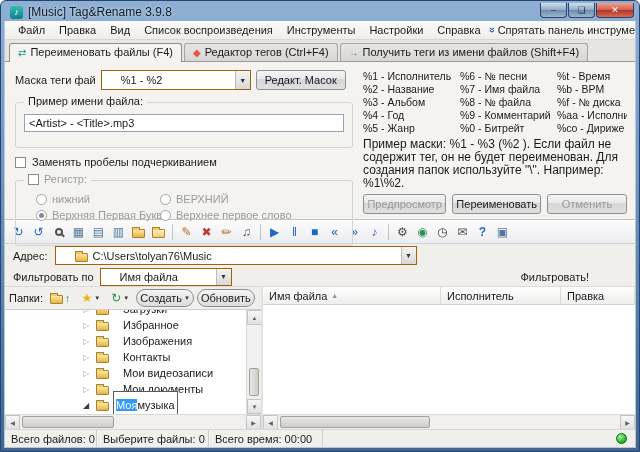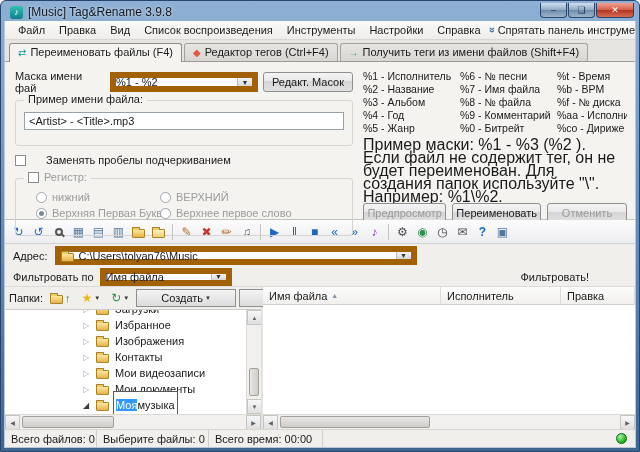--- a/index.html
+++ b/index.html
@@ -37,45 +37,45 @@
   .tab.active { background:#f4f3f0; margin-bottom:-1px; padding-bottom:4px; border-color:#8f8d8a; }
   .tab-ico { font-size:10px; }
   .t-teal { color:#0e9a8c; } .t-red { color:#e25744; } .t-green { color:#2f9e3f; font-weight:bold; }
 
   
   .tabpage { height:158px; background:#f4f3f0; border-bottom:1px solid #c5c3bf; display:flex; padding:8px 8px 5px 10px; gap:10px; }
   .left-col { width:338px; flex:none; }
   .right-col { flex:1; min-width:0; display:flex; flex-direction:column; }
 
   .row { display:flex; align-items:center; gap:5px; }
-  .combo { background:#fff; border:6px solid #a16207; height:20px; display:flex; align-items:center; padding-left:0; position:relative; }
+  .combo { background:#fff; border:1px solid #a16207; height:20px; display:flex; align-items:center; padding-left:19px; position:relative; }
   .combo .val { flex:1; white-space:nowrap; overflow:hidden; }
   .combo-arrow { width:15px; height:100%; border-left:1px solid #b9bcc0; background:linear-gradient(#f4f4f4,#d8d8d8);
     display:flex; align-items:center; justify-content:center; font-size:7px; color:#333; flex:none; }
   .btn { height:20px; border:1px solid #8e8f8f; border-radius:3px; background:linear-gradient(#f4f4f4,#e9e9e9 45%,#d6d6d6 46%,#e0e0e0);
     display:flex; align-items:center; justify-content:center; padding:0 8px; white-space:nowrap; }
   .btn.disabled { color:#9a9a9a; }
 
-  .groupbox { border:1px solid #d6d4d0; border-radius:3px; position:relative; margin-top:6px; }
+  .groupbox { border:1px solid #d6d4d0; border-radius:3px; position:relative; margin-top:12px; }
   .groupbox .caption { position:absolute; top:-8px; left:8px; background:#f4f3f0; padding:0 4px; white-space:nowrap; }
   .field { background:#fff; border:1px solid #98a0a8; height:18px; line-height:17px; padding-left:4px; margin:11px 8px 8px; }
 
-  .checkrow { display:flex; align-items:center; gap:20px; margin-top:8px; }
+  .checkrow { display:flex; align-items:center; gap:6px; margin-top:8px; }
   .cb { width:11px; height:11px; border:1px solid #8b8b8b; background:#fff; flex:none; }
   .gray { color:#9b9b9b; }
 
   .radios { display:grid; grid-template-columns:118px 1fr; gap:4px 6px; padding:12px 4px 6px 20px; }
   .radio-item { display:flex; align-items:center; gap:5px; white-space:nowrap; }
   .rb { width:11px; height:11px; border:1px solid #9fa4a9; border-radius:50%; background:#fff; flex:none; position:relative; }
   .rb.sel::after { content:""; position:absolute; left:2px; top:2px; width:5px; height:5px; border-radius:50%; background:#7d8b99; }
 
   .vars-title { margin-bottom:2px; }
   .vars-grid { display:grid; grid-template-columns:97px 97px 1fr; font-size:10.5px; line-height:13px; }
   .vars-grid span { white-space:nowrap; overflow:hidden; }
-  .hint { font-size:16px; line-height:13px; margin-top:3px; }
+  .hint { font-size:12px; line-height:13px; margin-top:3px; }
   .panel-btns { margin-top:auto; display:flex; gap:6px; justify-content:flex-start; }
   .panel-btns .btn { min-width:80px; }
 
   
   .toolbar { height:24px; background:linear-gradient(#fcfcfd,#ecedef); border-bottom:1px solid #cfd2d6;
     display:flex; align-items:center; padding:0 4px; gap:1px; }
   .tbi { width:19px; height:19px; display:flex; align-items:center; justify-content:center; font-size:12px; border-radius:2px; }
   .tsep { width:1px; height:16px; background:#c6c4c0; margin:0 3px; flex:none; }
   .c-blue { color:#1d67c0; } .c-steel { color:#54779c; } .c-orange { color:#b0691f; }
   .c-red { color:#c03a2e; } .c-dark { color:#4c4c4c; } .c-purple { color:#8b3db0; } .c-green { color:#2f8f4e; }
@@ -96,32 +96,32 @@
   .filter-combo { width:132px; height:18px; }
   .filter-go { margin-left:auto; margin-right:38px; }
 
   
   .browser { flex:1; display:flex; min-height:0; }
   .left-pane { width:258px; flex:none; display:flex; flex-direction:column; border-right:2px solid #e4e2de; background:#fff; }
   .folders-bar { height:22px; background:#f0efec; display:flex; align-items:center; gap:3px; padding:0 4px; flex:none; }
   .fbtn { height:18px; display:flex; align-items:center; justify-content:center; gap:2px; padding:0 3px;
     border:1px solid transparent; border-radius:2px; }
   .fbtn .dd { font-size:6px; color:#333; }
-  .fbtn.txt { border:1px solid #8e8f8f; border-radius:0; background:linear-gradient(#f4f4f4,#dcdcdc); padding:0 24px; }
+  .fbtn.txt { border:1px solid #8e8f8f; border-radius:9px; background:linear-gradient(#f4f4f4,#dcdcdc); padding:0 3px; }
   .star { color:#e8b617; font-size:12px; }
   .re { color:#2f8f4e; font-size:12px; }
   .upa { color:#2f8f4e; font-weight:bold; font-size:11px; }
 
   .tree-wrap { flex:1; position:relative; overflow:hidden; border-top:1px solid #cfcdc9; background:#fff; }
   .tree { position:absolute; left:0; right:15px; top:0; bottom:0; overflow:hidden; }
   .tree-item { height:16px; display:flex; align-items:center; gap:4px; padding-left:78px; white-space:nowrap; }
   .tree-item.clip { margin-top:-9px; }
   .twisty { width:9px; color:#a8a8a8; font-size:8px; flex:none; }
   .twisty.exp { color:#3c3c3c; }
-  .tree-label { padding:0 2px; }
+  .tree-label { padding:0 2px;margin-left:8px; }
   .edit-box { background:#fff; border:1px solid #5a5a5a; height:15px; display:flex; align-items:center; padding:13px 2px; }
   .edit-box .sel { background:#3399ff; color:#fff; }
 
   
   .vscroll { position:absolute; top:0; right:0; bottom:0; width:15px; background:#f1f0ee; border-left:1px solid #dcdad6;
     display:flex; flex-direction:column; }
   .sb-btn { height:15px; width:15px; flex:none; display:flex; align-items:center; justify-content:center;
     font-size:6px; color:#5c6166; background:linear-gradient(#f7f7f7,#dfdfdf); border:1px solid #c7c5c1; }
   .sb-track { flex:1; position:relative; }
   .sb-thumb { position:absolute; left:2px; right:2px; height:28px; top:58%; background:linear-gradient(90deg,#e7e6e4,#cfcdca);
@@ -189,39 +189,39 @@
       </span>
       <span class="tab">
         <span class="tab-ico t-green">→</span>
         <span>Получить теги из имени файлов (Shift+F4)</span>
       </span>
     </div>
 
     <div class="tabpage">
       <div class="left-col">
         <div class="row">
-          <span>Маска имени фай</span>
+          <span>Маска теги фай</span>
           <span class="combo" style="width:150px">
             <span class="val">%1 - %2</span>
             <span class="combo-arrow">▼</span>
           </span>
           <span class="btn">Редакт. Масок</span>
         </div>
 
         <div class="groupbox" style="height:46px">
           <span class="caption">Пример имени файла:</span>
           <div class="field">&lt;Artist&gt; - &lt;Title&gt;.mp3</div>
         </div>
 
         <div class="checkrow">
           <span class="cb"></span>
           <span>Заменять пробелы подчеркиванием</span>
         </div>
 
-        <div class="groupbox" style="height:58px; margin-top:12px">
+        <div class="groupbox" style="height:66px; margin-top:12px">
           <span class="caption" style="display:flex;align-items:center;gap:5px;">
             <span class="cb"></span>
             <span class="gray">Регистр:</span>
           </span>
           <div class="radios">
             <span class="radio-item">
               <span class="rb"></span>
               <span class="gray">нижний</span>
             </span>
             <span class="radio-item">

